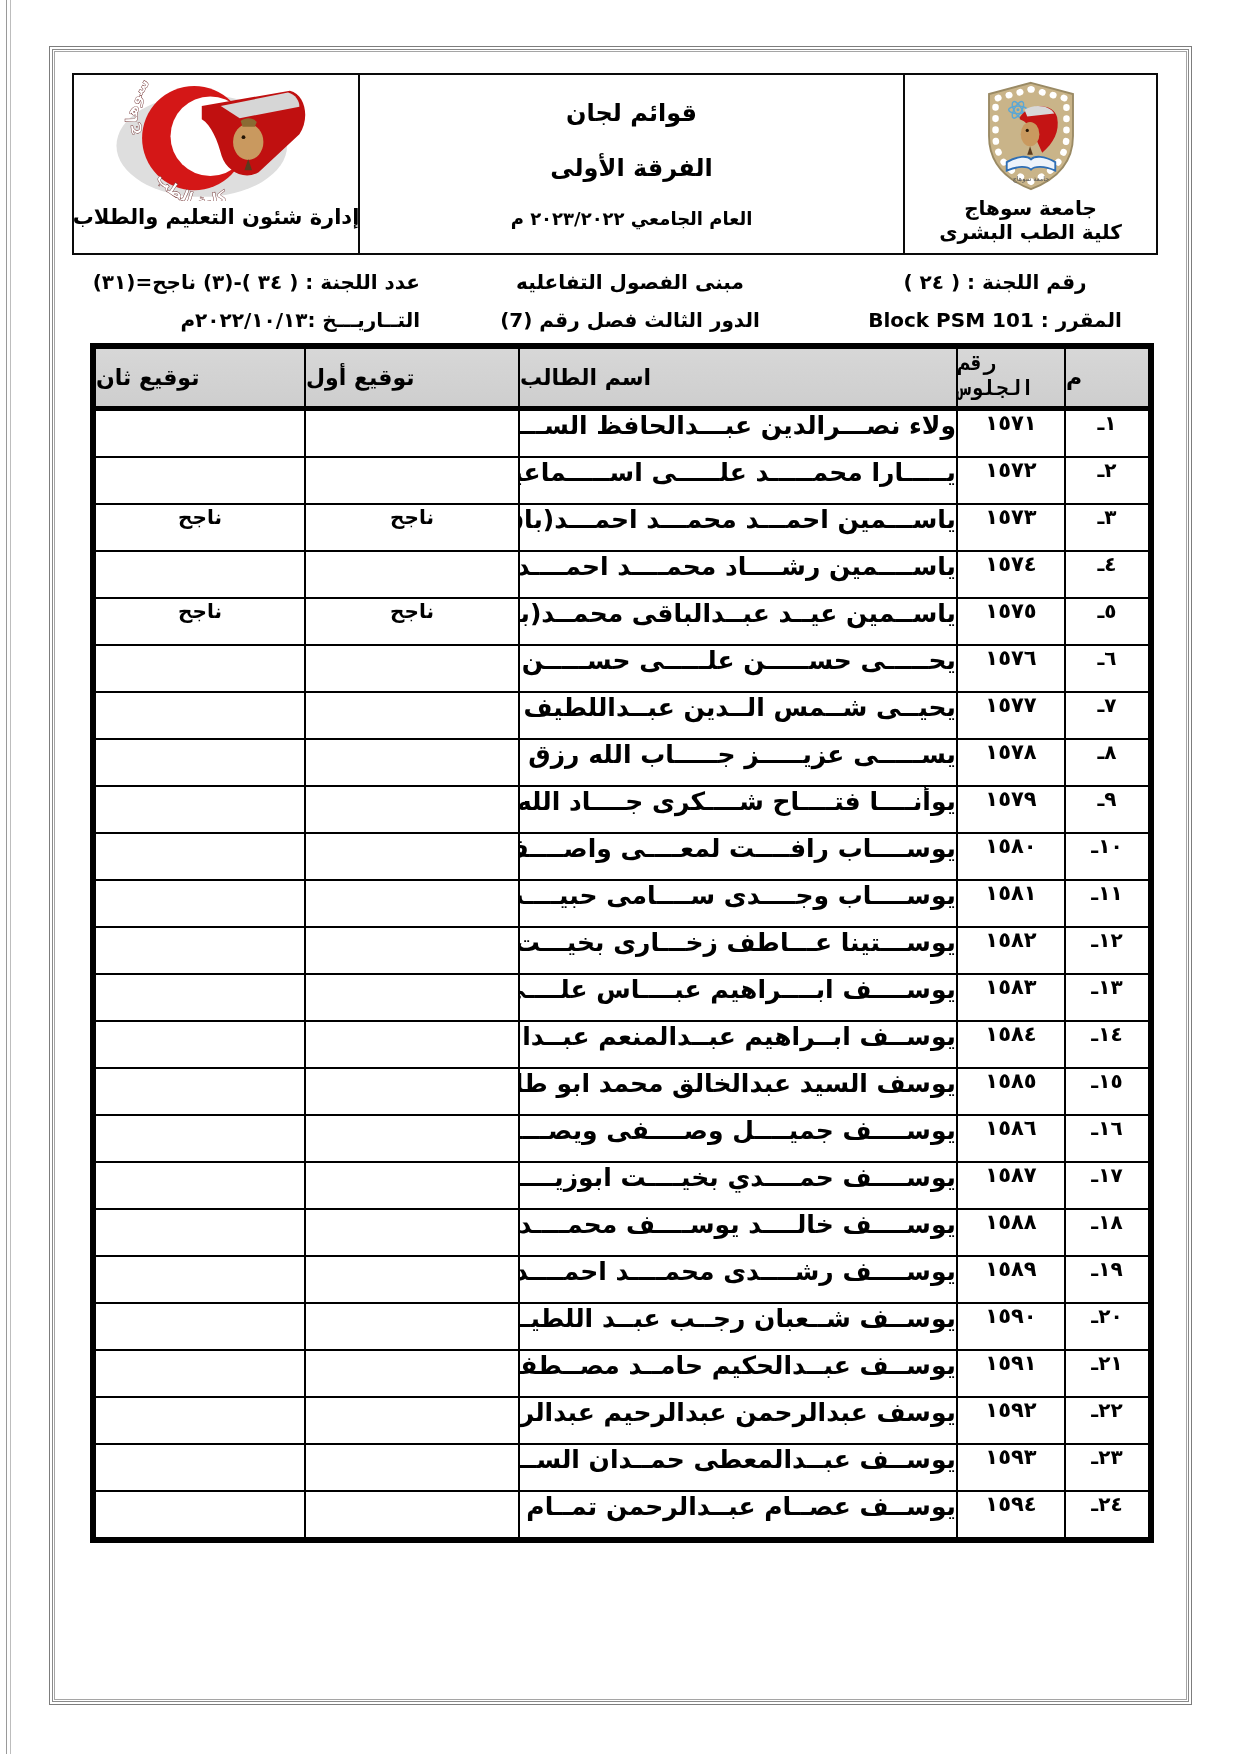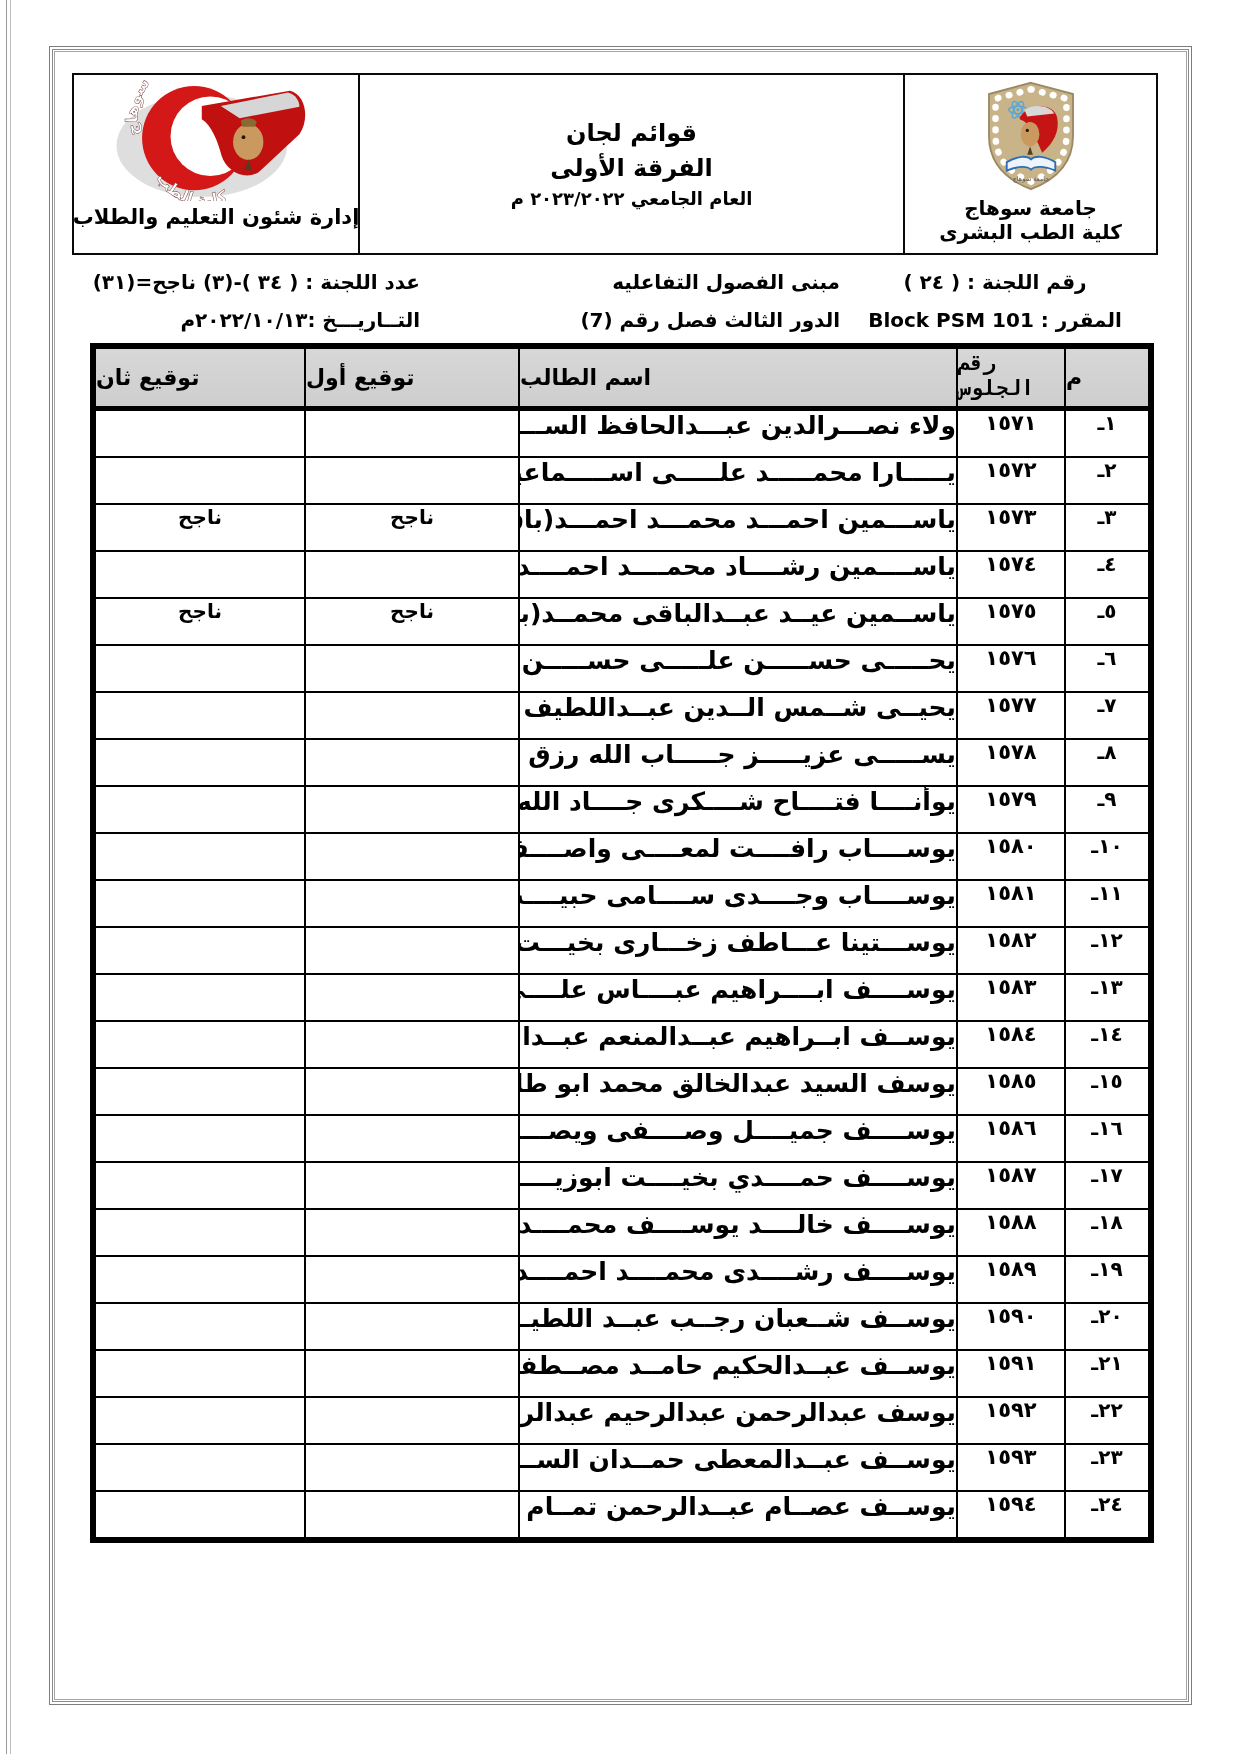--- a/index.html
+++ b/index.html
@@ -22,40 +22,40 @@
   .frame3 { position:absolute; inset:1px; border:1px solid #a5a5a5; }
 
   
   .header-box {
     position:absolute; left:72px; top:73px; width:1086px; height:182px;
     border:2px solid #0a0a0a; box-sizing:border-box;
     display:flex; flex-direction:row;
   }
   .hb-cell { box-sizing:border-box; display:flex; flex-direction:column; align-items:center; }
   .hb-left   { width:286px; border-right:2px solid #0a0a0a; padding-top:4px; }
-  .hb-center { flex:1; justify-content:center; }
+  .hb-center { flex:1; justify-content:center;gap:20px; }
   .hb-right  { width:253px; border-left:2px solid #0a0a0a; padding-top:5px; }
 
   .hb-left-caption { font-size:21px; font-weight:bold; margin-top:0px; white-space:nowrap; }
   .hb-right-caption { font-size:20px; font-weight:bold; line-height:1.2; text-align:center; }
   .title-line { font-weight:bold; text-align:center; line-height:1.45; }
   .title-1 { font-size:24px; }
   .title-2 { font-size:24px; }
   .title-3 { font-size:18px; }
 
   
   .info-row {
     position:absolute; left:85px; width:1065px; height:32px;
     display:flex; flex-direction:row; direction:rtl;
     font-weight:bold; font-size:20px; align-items:center;
   }
   .info-row-1 { top:266px; }
   .info-row-2 { top:304px; }
   .seg-a { width:310px; text-align:center; white-space:nowrap; }
-  .seg-b { width:420px; text-align:right; white-space:nowrap; }
+  .seg-b { width:420px; text-align:center; white-space:nowrap; }
   .seg-c { flex:1; text-align:right; white-space:nowrap; }
 
   
   table.roster {
     position:absolute; left:90px; top:343px;
     width:1058px; table-layout:fixed;
     border-collapse:collapse;
     border:6px solid #000;
     direction:rtl;
   }

